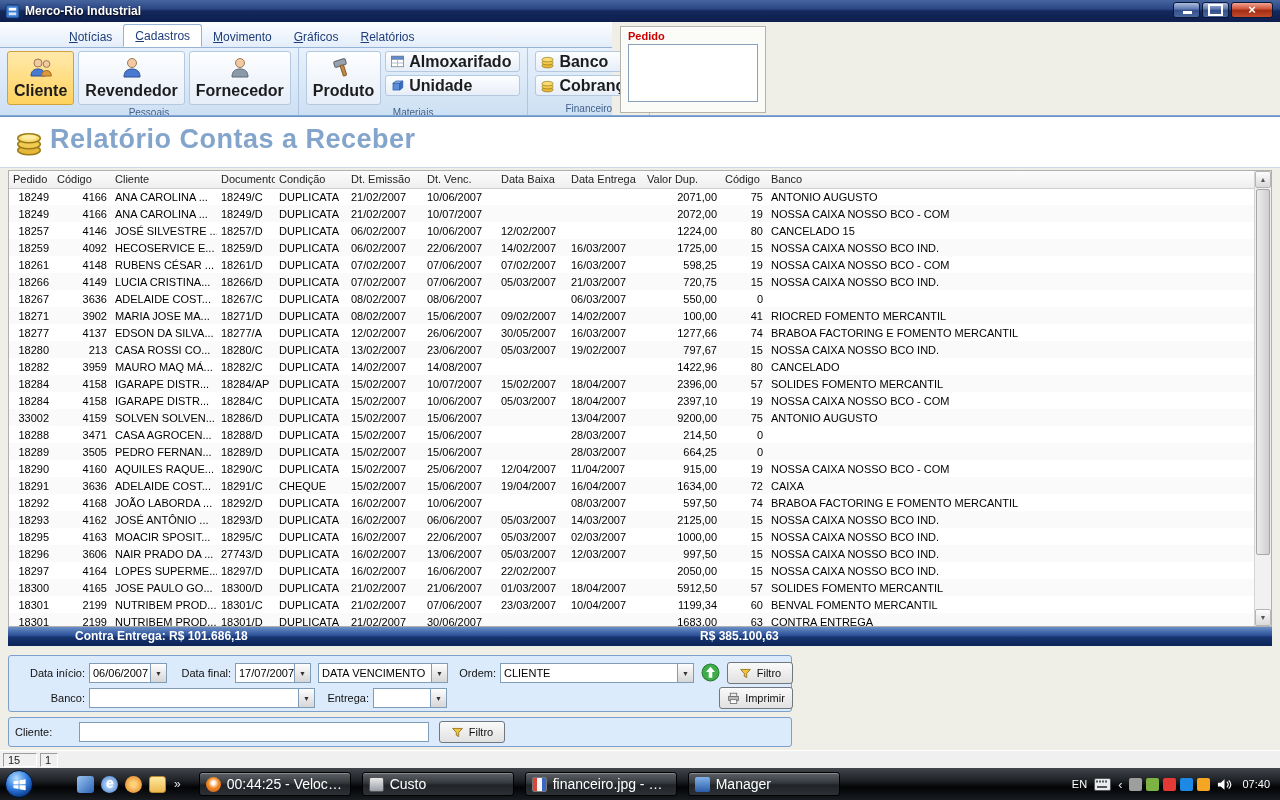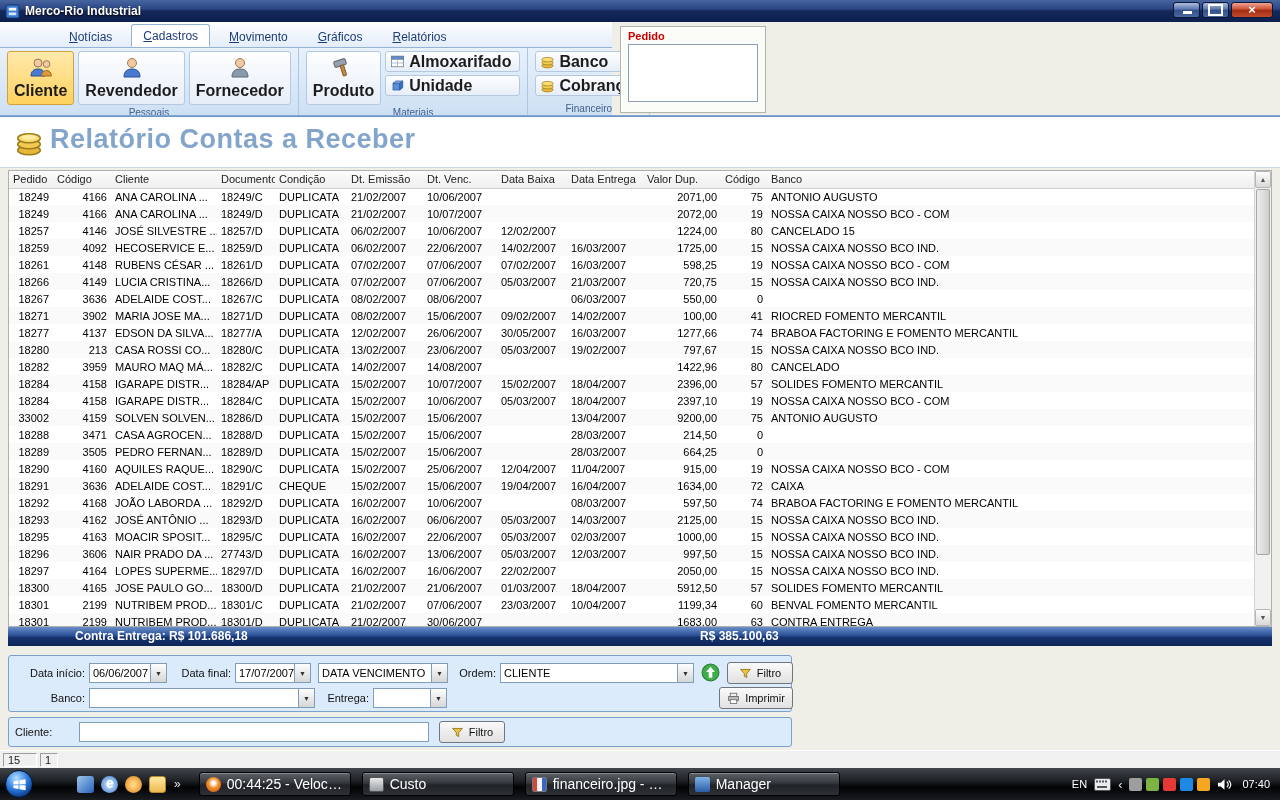--- a/index.html
+++ b/index.html
@@ -18,21 +18,21 @@
     display:flex; align-items:center; justify-content:center; color:#fff; cursor:default; }
   .winbtn.min, .winbtn.max { width:27px; background:linear-gradient(#aebedf,#5a74ac 45%,#33508c 50%,#4a689e); }
   .winbtn.close { width:42px; background:linear-gradient(#f0a492,#cc4f33 45%,#a02c12 50%,#c34a2c); }
   .winbtn.min::before { content:""; position:absolute; left:9px; bottom:3px; width:9px; height:3px; background:#fff; }
   .winbtn.max::before { content:""; position:absolute; width:11px; height:8px; border:2px solid #fff; }
   .winbtn.close::before { content:"\00d7"; font-size:13px; font-weight:bold; line-height:14px; }
 
   
   .tabstrip { position:absolute; top:22px; left:0; width:612px; height:26px;
     background:linear-gradient(#fdfeff,#e3edf9); border-bottom:1px solid #95b3d7;
-    display:flex; align-items:flex-end; padding-left:58px; gap:8px; }
+    display:flex; align-items:flex-end; padding-left:58px; }
   .tab { font-size:12px; color:#1e3c78; padding:4px 11px 3px; white-space:nowrap; }
   .tab::first-letter { text-decoration:underline; }
   .tab.active { background:#fff; border:1px solid #95b3d7; border-bottom:1px solid #fff; border-radius:3px 3px 0 0; }
 
   
   .ribbon { position:absolute; top:48px; left:0; width:612px; height:67px;
     background:linear-gradient(#e8f1fc,#cde0f3); display:flex; align-items:stretch; }
   .rgroup { display:flex; flex-direction:column; padding:3px 7px 1px; border-right:1px solid #aec6e2; }
   .rbody { flex:1; display:flex; gap:4px; align-items:flex-start; }
   .rcol { display:flex; flex-direction:column; gap:3px; }

